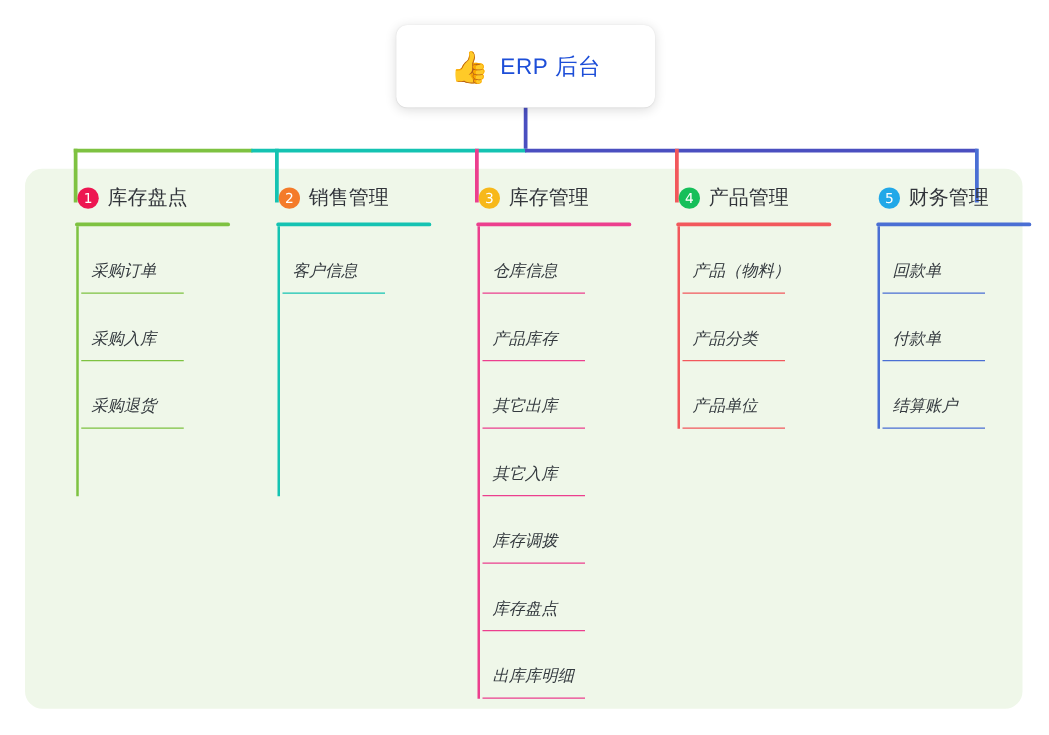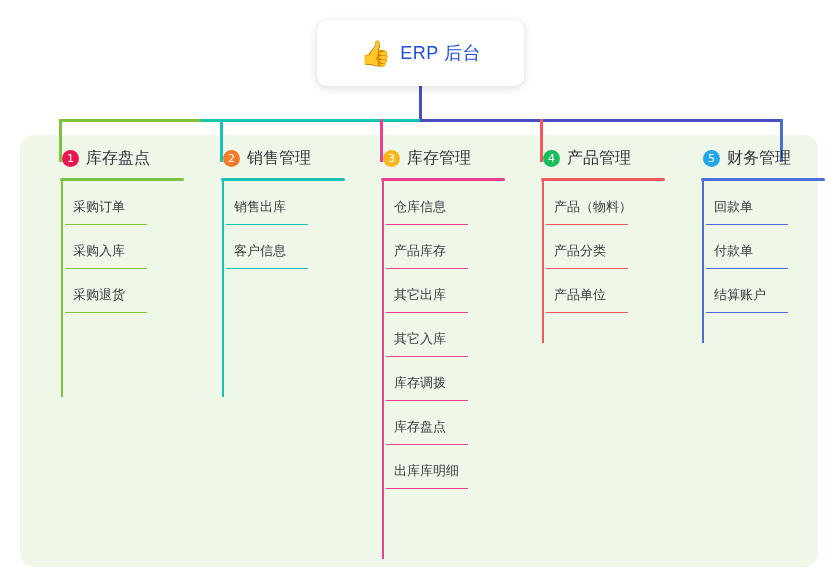--- a/index.html
+++ b/index.html
@@ -116,21 +116,22 @@
   }
 
   .items {
     position: absolute;
     left: 0;
     top: 35px;
     width: 160px;
   }
   .item {
     position: relative;
-    height: 44px;
+    height: 54px;
+    font-style: italic;
   }
   .item-label {
     position: absolute;
     left: 33px;
     bottom: 9px;
     font-size: 13px;
     color: #343a3f;
     white-space: nowrap;
   }
   .item-rule {
@@ -201,24 +202,20 @@
 
   <div class="column" id="col-1" style="left: 201px;">
     <div class="col-head">
       <span class="badge" style="background: rgb(244, 123, 42);">2</span>
       <span class="col-title">销售管理</span>
     </div>
     <div class="head-rule" style="background: rgb(20, 195, 178);"></div>
     <div class="spine" style="background: rgb(20, 195, 178); top: 35px; height: 216px;"></div>
     <div class="items">
       <div class="item">
-        <span class="item-label">销售出库</span>
-        <span class="item-rule" style="background: rgb(20, 195, 178);"></span>
-      </div>
-      <div class="item">
         <span class="item-label">客户信息</span>
         <span class="item-rule" style="background: rgb(20, 195, 178);"></span>
       </div>
     </div>
   </div>
 
   <div class="column" id="col-2" style="left: 361px;">
     <div class="col-head">
       <span class="badge" style="background: rgb(247, 184, 27);">3</span>
       <span class="col-title">库存管理</span>

